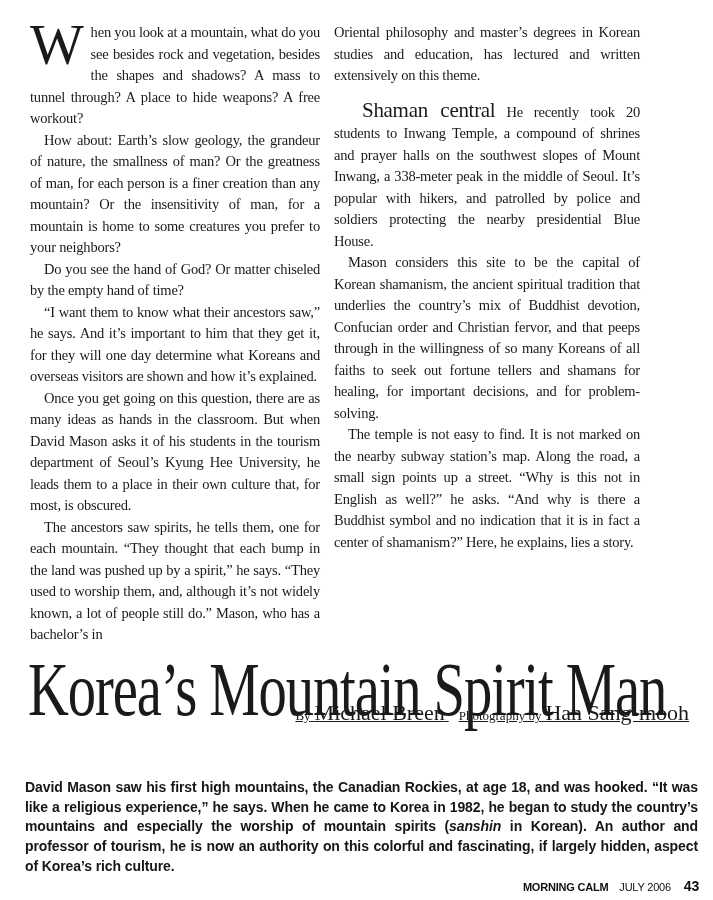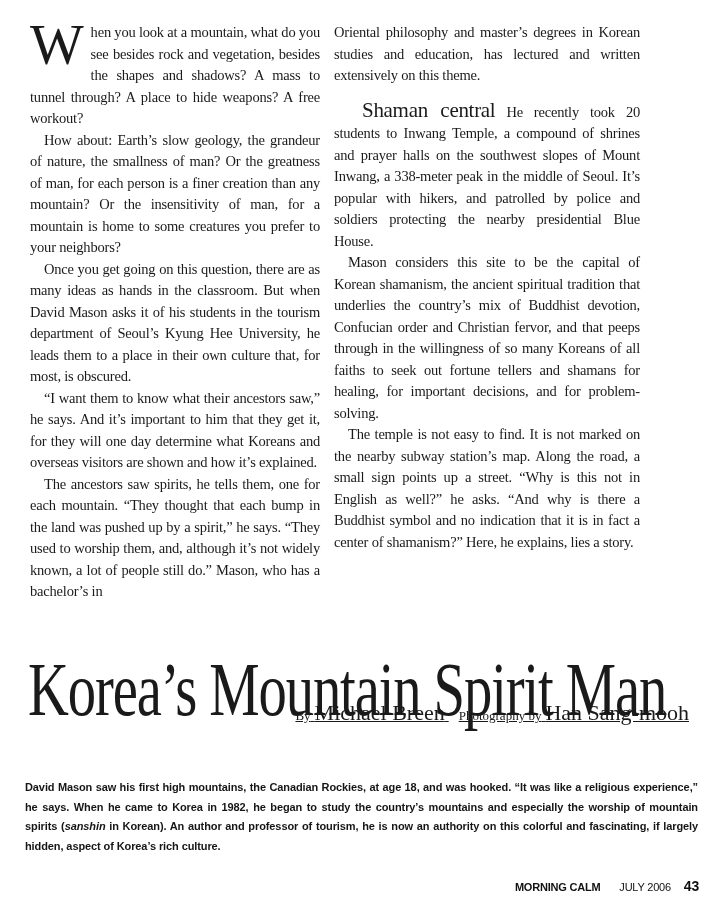--- a/index.html
+++ b/index.html
@@ -26,44 +26,45 @@
     letter-spacing:-1.5px;
     transform:scaleX(0.745);transform-origin:left top;
   }
   .byline{position:absolute;top:700px;right:24px;white-space:nowrap;text-decoration:underline;}
   .byline .label{font-size:13px;}
   .byline .name{font-size:22px;}
   .byline .photo-label{margin-left:10px;}
   .intro{
     position:absolute;top:778px;left:25px;width:673px;
     font-family:"Liberation Sans", sans-serif;font-weight:bold;
-    font-size:11px;line-height:19.7px;text-align:justify;
+    font-size:14px;line-height:19.7px;text-align:justify;
     letter-spacing:-0.1px;color:#161616;
   }
   .intro .italic{font-style:italic;}
   .footer{
     position:absolute;top:878px;right:14px;white-space:nowrap;
     font-family:"Liberation Sans", sans-serif;font-size:11px;
     letter-spacing:-0.2px;color:#111111;
   }
   .footer .mag{font-weight:bold;}
-  .footer .issue{font-weight:normal;margin-left:16px;}
+  .footer .issue{font-weight:normal;margin-left:8px;}
   .footer .pageno{font-weight:bold;font-size:14px;margin-left:10px;}
 </style>
 </head>
 <body>
 
 <div class="columns">
   <div class="col col-left">
     <p>
       <span class="dropcap">W</span><span>hen you look at a mountain, what do you see besides rock and vegetation, besides the shapes and shadows? A mass to tunnel through? A place to hide weapons? A free workout?</span>
     </p>
     <p class="ind">How about: Earth’s slow geology, the grandeur of nature, the smallness of man? Or the greatness of man, for each person is a finer creation than any mountain? Or the insensitivity of man, for a mountain is home to some creatures you prefer to your neighbors?</p>
+    <p class="ind">Do you see the hand of God? Or matter chiseled by the empty hand of time?</p>
+    <p class="ind">“I want them to know what their ancestors saw,” he says. And it’s important to him that they get it, for they will one day determine what Koreans and overseas visitors are shown and how it’s explained.</p>
     <p class="ind">Once you get going on this question, there are as many ideas as hands in the classroom. But when David Mason asks it of his students in the tourism department of Seoul’s Kyung Hee University, he leads them to a place in their own culture that, for most, is obscured.</p>
-    <p class="ind">“I want them to know what their ancestors saw,” he says. And it’s important to him that they get it, for they will one day determine what Koreans and overseas visitors are shown and how it’s explained.</p>
     <p class="ind">The ancestors saw spirits, he tells them, one for each mountain. “They thought that each bump in the land was pushed up by a spirit,” he says. “They used to worship them, and, although it’s not widely known, a lot of people still do.” Mason, who has a bachelor’s in</p>
   </div>
   <div class="col col-right">
     <p>Oriental philosophy and master’s degrees in Korean studies and education, has lectured and written extensively on this theme.</p>
     <p class="section">
       <span class="section-heading">Shaman central</span>
       <span>He recently took 20 students to Inwang Temple, a compound of shrines and prayer halls on the southwest slopes of Mount Inwang, a 338-meter peak in the middle of Seoul. It’s popular with hikers, and patrolled by police and soldiers protecting the nearby presidential Blue House.</span>
     </p>
     <p class="ind">Mason considers this site to be the capital of Korean shamanism, the ancient spiritual tradition that underlies the country’s mix of Buddhist devotion, Confucian order and Christian fervor, and that peeps through in the willingness of so many Koreans of all faiths to seek out fortune tellers and shamans for healing, for important decisions, and for problem-solving.</p>
     <p class="ind">The temple is not easy to find. It is not marked on the nearby subway station’s map. Along the road, a small sign points up a street. “Why is this not in English as well?” he asks. “And why is there a Buddhist symbol and no indication that it is in fact a center of shamanism?” Here, he explains, lies a story.</p>

